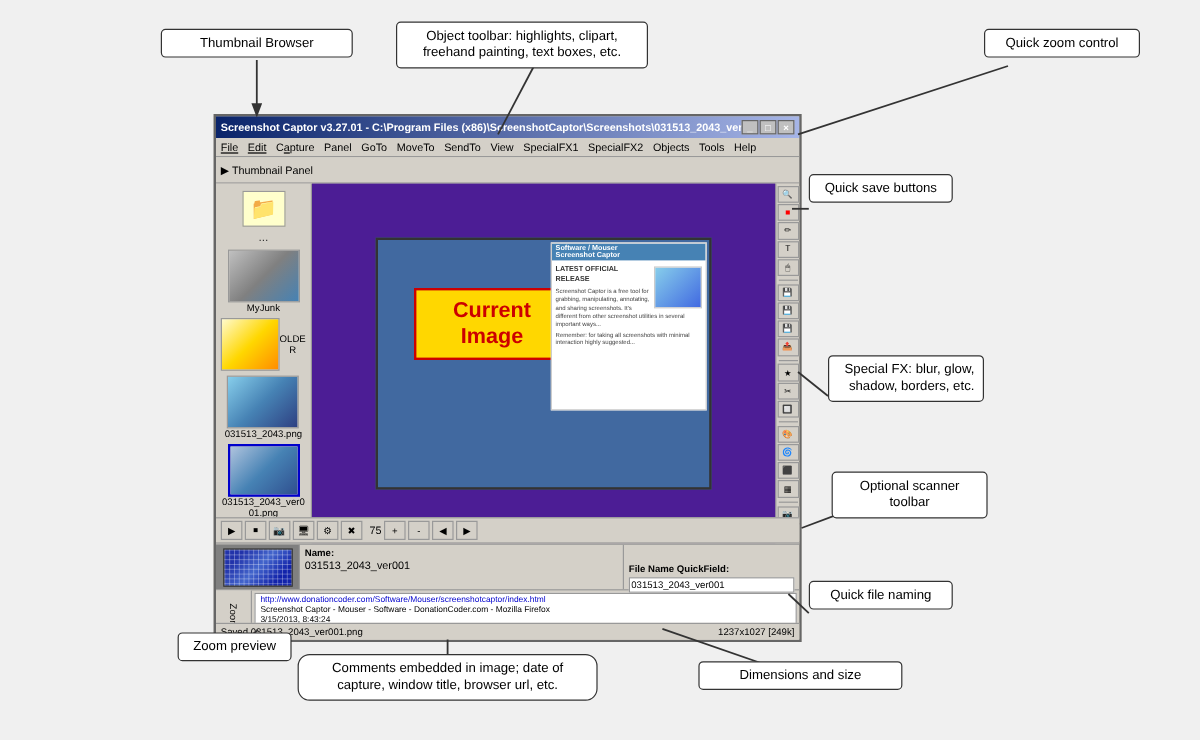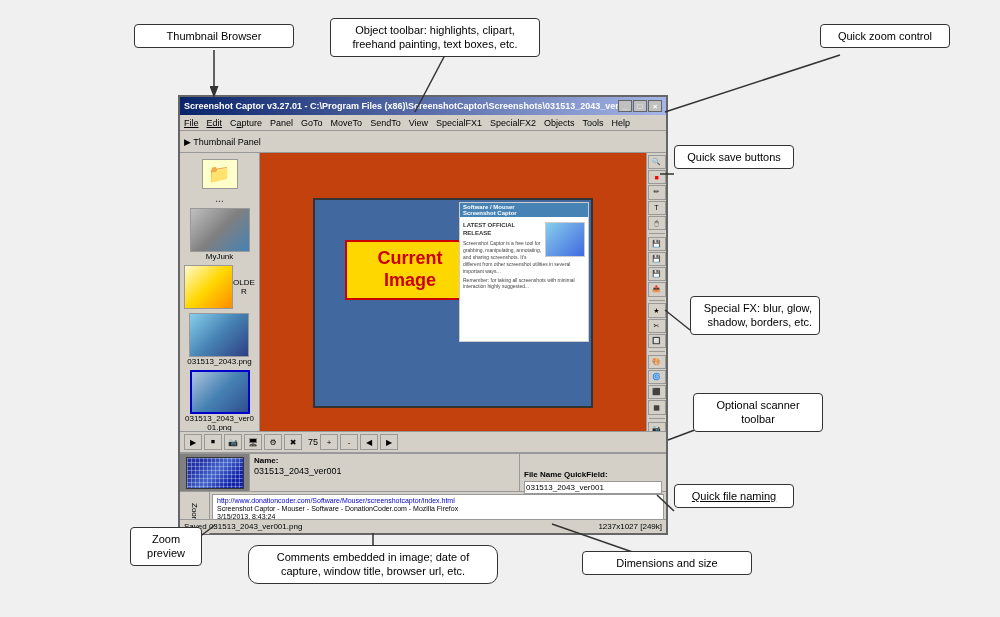--- a/index.html
+++ b/index.html
@@ -159,21 +159,21 @@
       background: linear-gradient(135deg, #b0c4de 0%, #4682b4 50%, #2f4f8f 100%);
     }
 
     .thumb-img-1 { background: linear-gradient(135deg, #c0c0c0, #808080, #4682b4); }
     .thumb-img-2 { background: linear-gradient(135deg, #fffacd, #ffd700, #ff8c00); }
     .thumb-img-3 { background: linear-gradient(135deg, #87ceeb, #4682b4, #2e4082); }
 
     
     .main-image-area {
       flex: 1;
-      background: #c2410c;
+      background: #4c1d95;
       display: flex;
       align-items: center;
       justify-content: center;
       position: relative;
       overflow: hidden;
     }
 
     .image-display {
       width: 280px;
       height: 210px;
@@ -455,29 +455,29 @@
 </div>
 
 <div class="annotation-box" style="left:690px; top:296px; width:130px;text-align:right;">
   <span>Special FX: blur, glow, shadow, borders, etc.</span>
 </div>
 
 <div class="annotation-box" style="left:693px; top:393px; width:130px;">
   <span>Optional scanner toolbar</span>
 </div>
 
-<div class="annotation-box" style="left:674px; top:484px; width:120px;text-decoration:underline;">
+<div class="annotation-box" style="left:674px; top:484px; width:120px;">
   <span>Quick file naming</span>
 </div>
 
 <div class="annotation-box" style="left:582px; top:551px; width:170px;">
   <span>Dimensions and size</span>
 </div>
 
-<div class="annotation-box" style="left:130px; top:527px; width:72px;">
+<div class="annotation-box" style="left:148px; top:527px; width:95px;">
   <span>Zoom preview</span>
 </div>
 
 <div class="annotation-box" style="left:248px; top:545px; width:250px;border-radius:10px;">
   <span>Comments embedded in image; date of capture, window title, browser url, etc.</span>
 </div>
 
 <svg class="arrows-overlay" viewBox="0 0 1000 617">
 
   <line x1="214" y1="50" x2="214" y2="95" stroke="#333" stroke-width="1.5" marker-end="url(#arrowhead)"></line>

